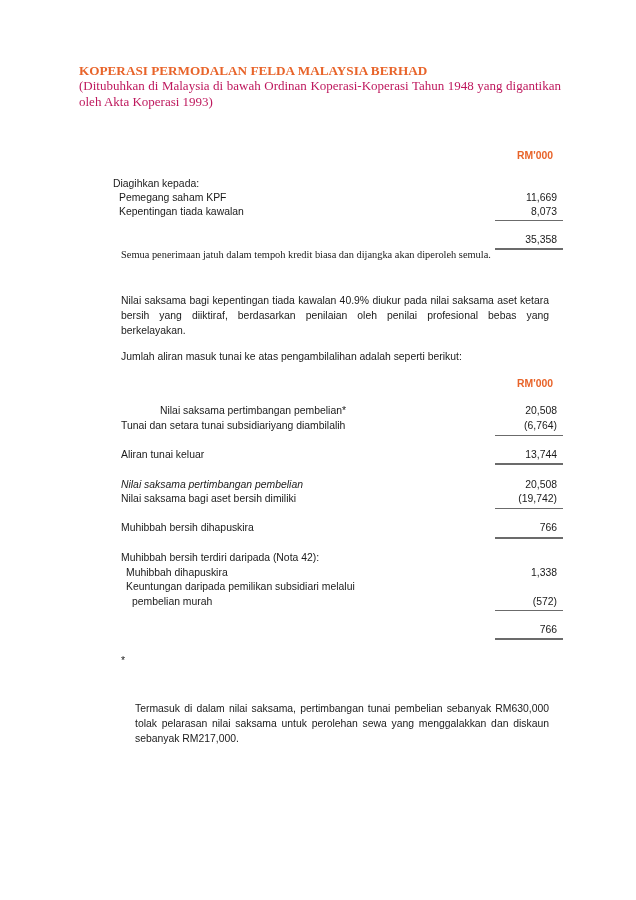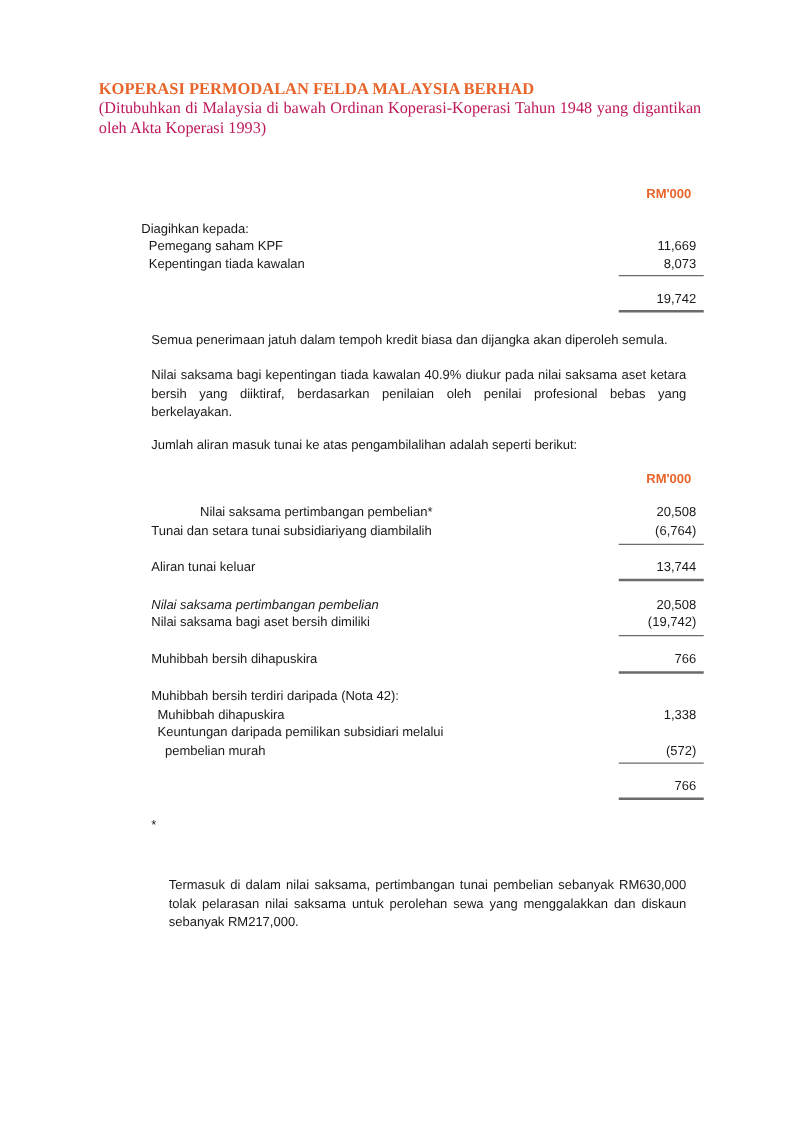--- a/index.html
+++ b/index.html
@@ -108,25 +108,25 @@
 <div class="row" style="top:192px;">
   <span class="lbl" style="left:119px;">Pemegang saham KPF</span>
   <span class="val">11,669</span>
 </div>
 <div class="row" style="top:206px;">
   <span class="lbl" style="left:119px;">Kepentingan tiada kawalan</span>
   <span class="val">8,073</span>
 </div>
 <div class="rule" style="top:220px;"></div>
 <div class="row" style="top:234px;">
-  <span class="val">19,742</span>
+  <span class="val">35,358</span>
 </div>
 <div class="rule thick" style="top:248px;"></div>
 
-<div class="para single" style="top:265px;">Semua penerimaan jatuh dalam tempoh kredit biasa dan dijangka akan diperoleh semula.</div>
+<div class="para single" style="top:247px;font-family:Liberation Serif, serif;">Semua penerimaan jatuh dalam tempoh kredit biasa dan dijangka akan diperoleh semula.</div>
 <div class="para" style="top:293px;">Nilai saksama bagi kepentingan tiada kawalan 40.9% diukur pada nilai saksama aset ketara bersih yang diiktiraf, berdasarkan penilaian oleh penilai profesional bebas yang berkelayakan.</div>
 <div class="para single" style="top:349px;">Jumlah aliran masuk tunai ke atas pengambilalihan adalah seperti berikut:</div>
 
 <div class="rm-header" style="top:378px;">RM'000</div>
 
 <div class="row" style="top:405px;">
   <span class="lbl" style="left:121px;padding-left:39px;">Nilai saksama pertimbangan pembelian*</span>
   <span class="val">20,508</span>
 </div>
 <div class="row" style="top:420px;">

